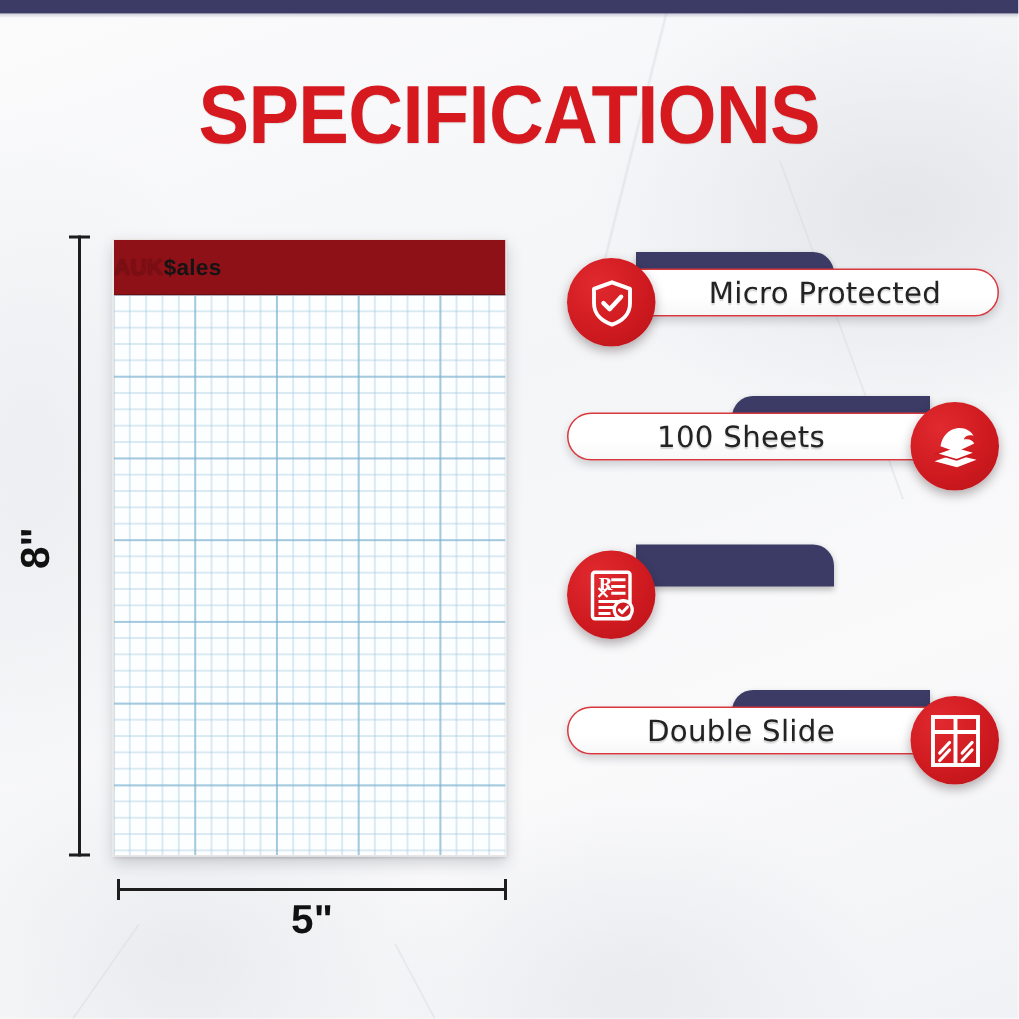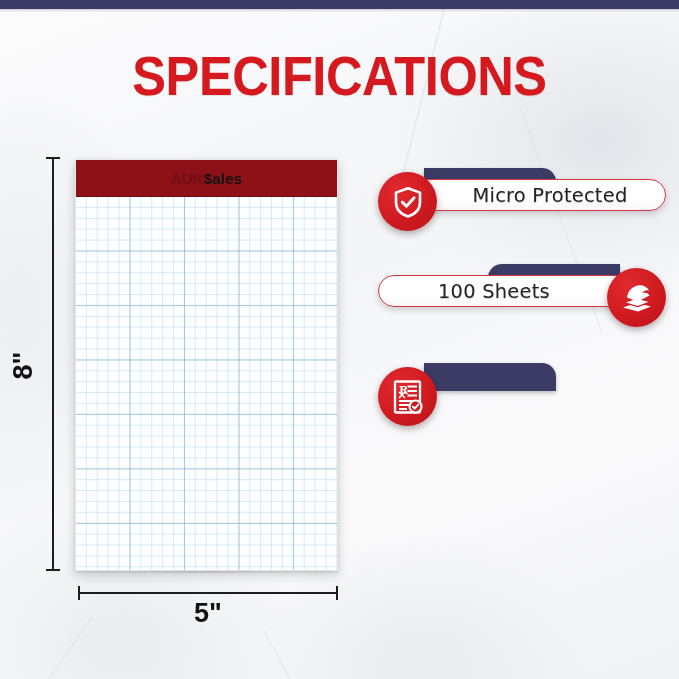--- a/index.html
+++ b/index.html
@@ -51,21 +51,21 @@
     box-shadow:0 4px 10px rgba(40,45,60,.22), 0 1px 2px rgba(0,0,0,.12);
     border:1px solid #e9e6e6;
     box-sizing:border-box;
     overflow:hidden;
   }
   .pad-header{
     position:absolute;left:0;top:0;width:100%;height:37px;
     background:#8e1117;
     border-bottom:1px solid #6d0d12;
     box-sizing:border-box;
-    display:flex;align-items:center;justify-content:center;
+    display:flex;align-items:center;
   }
   .pad-logo{
     font-family:"Liberation Sans", sans-serif;
     font-weight:bold;font-size:15px;letter-spacing:.2px;
     white-space:nowrap;
   }
   .pad-logo .lg-a{color:#7b0f14;text-shadow:0 0 1px rgba(0,0,0,.4);}
   .pad-logo .lg-b{color:#141414;}
   .pad-grid{
     position:absolute;left:0;top:37px;right:0;bottom:0;
@@ -241,16 +241,33 @@
           <line x1="16.5" y1="16.5" x2="26" y2="16.5" stroke="#ffffff" stroke-width="2"></line>
           <line x1="8" y1="22" x2="26" y2="22" stroke="#ffffff" stroke-width="2"></line>
           <line x1="8" y1="26" x2="20" y2="26" stroke="#ffffff" stroke-width="2"></line>
           <line x1="8" y1="30" x2="16" y2="30" stroke="#ffffff" stroke-width="2"></line>
           <circle cx="24.5" cy="27.5" r="6" fill="#cf1a20" stroke="#ffffff" stroke-width="2.2"></circle>
           <path d="M21.8 27.6 L23.7 29.5 L27.3 25.6" fill="none" stroke="#ffffff" stroke-width="2" stroke-linecap="round" stroke-linejoin="round"></path>
         </svg>
       </div>
     </div>
 
+    <div class="frow right-icon" style="top:300px;">
+      <div class="navytab"></div>
+      <div class="pill">
+        <span class="pill-label">Double Slide</span>
+      </div>
+      <div class="icon-circle">
+        <svg width="36" height="38" viewBox="0 0 36 38" aria-hidden="true">
+          <rect x="3" y="3" width="30" height="32" fill="none" stroke="#ffffff" stroke-width="2.6"></rect>
+          <line x1="18" y1="3" x2="18" y2="35" stroke="#ffffff" stroke-width="2.6"></line>
+          <line x1="3" y1="13" x2="33" y2="13" stroke="#ffffff" stroke-width="2.6"></line>
+          <line x1="7.5" y1="27" x2="14" y2="20" stroke="#ffffff" stroke-width="2.2" stroke-linecap="round"></line>
+          <line x1="7.5" y1="32" x2="14" y2="25" stroke="#ffffff" stroke-width="2.2" stroke-linecap="round"></line>
+          <line x1="22.5" y1="27" x2="29" y2="20" stroke="#ffffff" stroke-width="2.2" stroke-linecap="round"></line>
+          <line x1="22.5" y1="32" x2="29" y2="25" stroke="#ffffff" stroke-width="2.2" stroke-linecap="round"></line>
+        </svg>
+      </div>
+    </div>
 
 
   </div>
 </div>
 
 </body></html>

